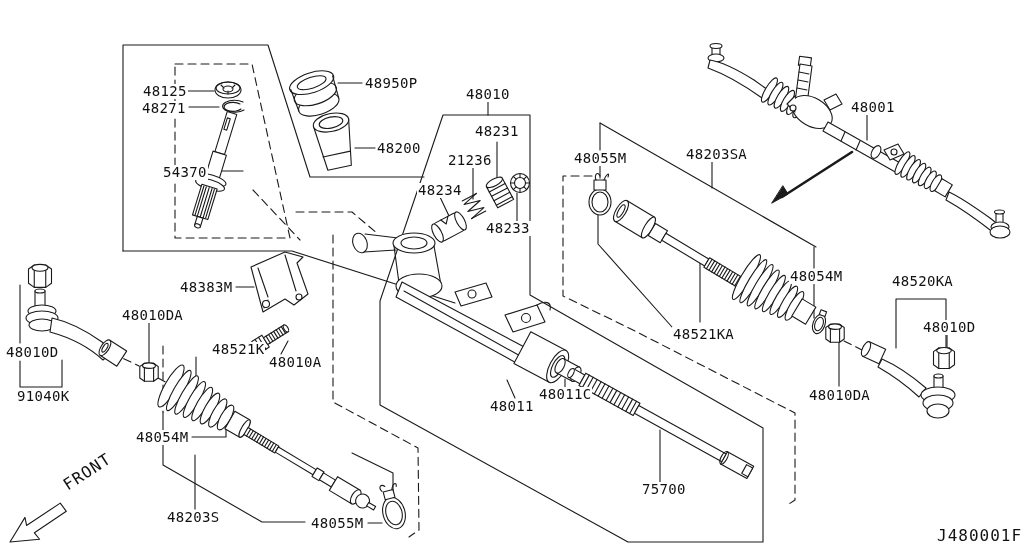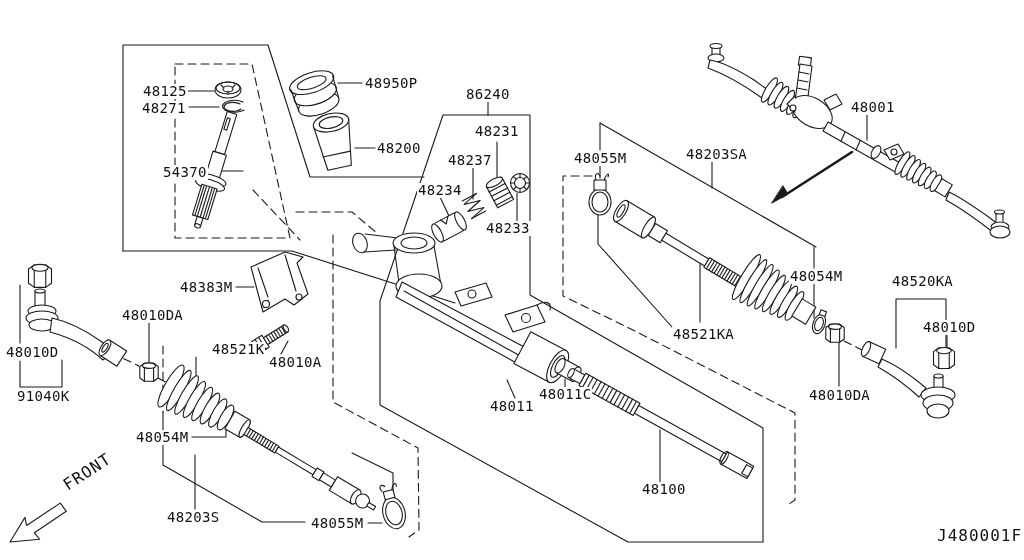--- a/index.html
+++ b/index.html
@@ -351,42 +351,42 @@
     <ellipse cx="1000" cy="227" rx="9" ry="5" fill="#fff"></ellipse>
     <ellipse cx="1000" cy="232" rx="10" ry="6" fill="#fff"></ellipse>
   </g>
 </svg>
 
 <div class="lbl" style="left:142px;top:84px">48125</div>
 <div class="lbl" style="left:141px;top:101px">48271</div>
 <div class="lbl" style="left:162px;top:165px">54370</div>
 <div class="lbl" style="left:364px;top:76px">48950P</div>
 <div class="lbl" style="left:376px;top:141px">48200</div>
-<div class="lbl" style="left:465px;top:87px">86240</div>
+<div class="lbl" style="left:465px;top:87px">48010</div>
 <div class="lbl" style="left:474px;top:124px">48231</div>
-<div class="lbl" style="left:447px;top:153px">48237</div>
+<div class="lbl" style="left:447px;top:153px">21236</div>
 <div class="lbl" style="left:417px;top:183px">48234</div>
 <div class="lbl" style="left:485px;top:221px">48233</div>
 <div class="lbl" style="left:573px;top:151px">48055M</div>
 <div class="lbl" style="left:685px;top:147px">48203SA</div>
 <div class="lbl" style="left:850px;top:100px">48001</div>
 <div class="lbl" style="left:789px;top:269px">48054M</div>
 <div class="lbl" style="left:891px;top:274px">48520KA</div>
 <div class="lbl" style="left:922px;top:320px">48010D</div>
 <div class="lbl" style="left:672px;top:327px">48521KA</div>
 <div class="lbl" style="left:808px;top:388px">48010DA</div>
 <div class="lbl" style="left:5px;top:345px">48010D</div>
 <div class="lbl" style="left:16px;top:389px">91040K</div>
 <div class="lbl" style="left:121px;top:308px">48010DA</div>
 <div class="lbl" style="left:179px;top:280px">48383M</div>
 <div class="lbl" style="left:211px;top:342px">48521K</div>
 <div class="lbl" style="left:268px;top:355px">48010A</div>
 <div class="lbl" style="left:489px;top:399px">48011</div>
 <div class="lbl" style="left:538px;top:387px">48011C</div>
-<div class="lbl" style="left:641px;top:482px">48100</div>
+<div class="lbl" style="left:641px;top:482px">75700</div>
 <div class="lbl" style="left:135px;top:430px">48054M</div>
 <div class="lbl" style="left:166px;top:510px">48203S</div>
 <div class="lbl" style="left:310px;top:516px">48055M</div>
 
 <div class="lbl front" style="left:68px;top:478px">FRONT</div>
 <div class="lbl code" style="left:936px;top:528px">J480001F</div>
 
 </div>
 
 </body></html>

